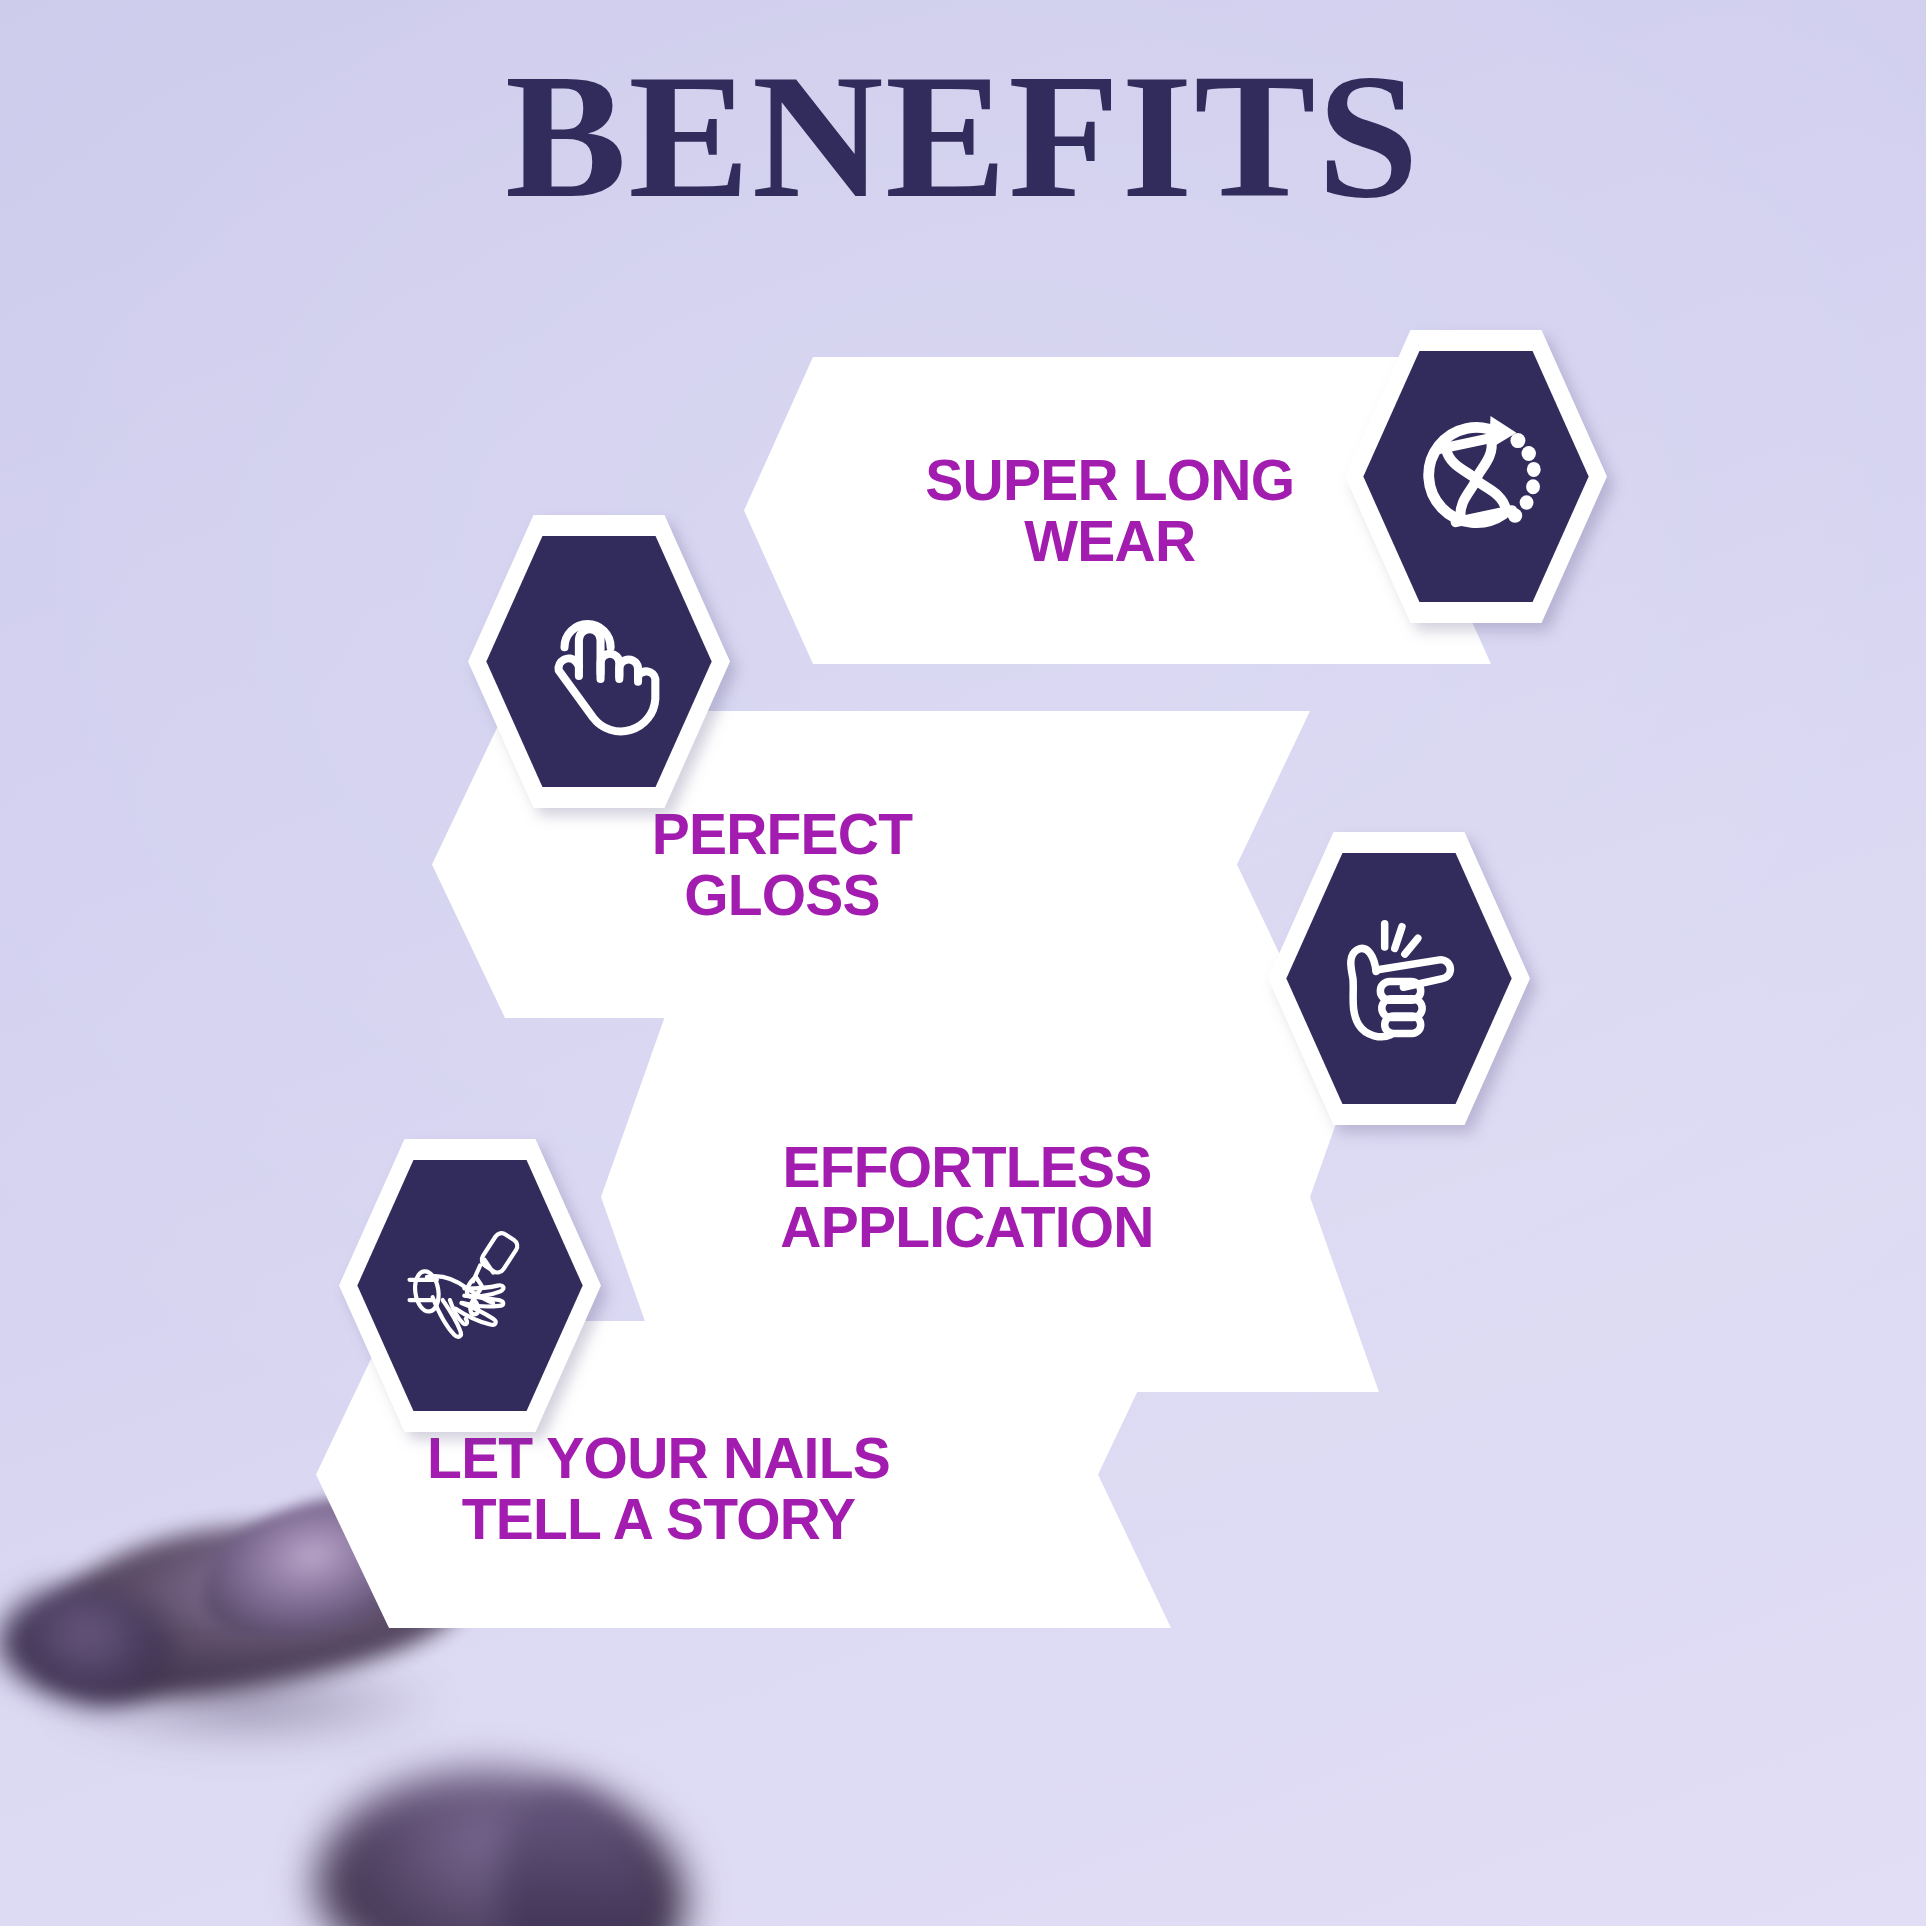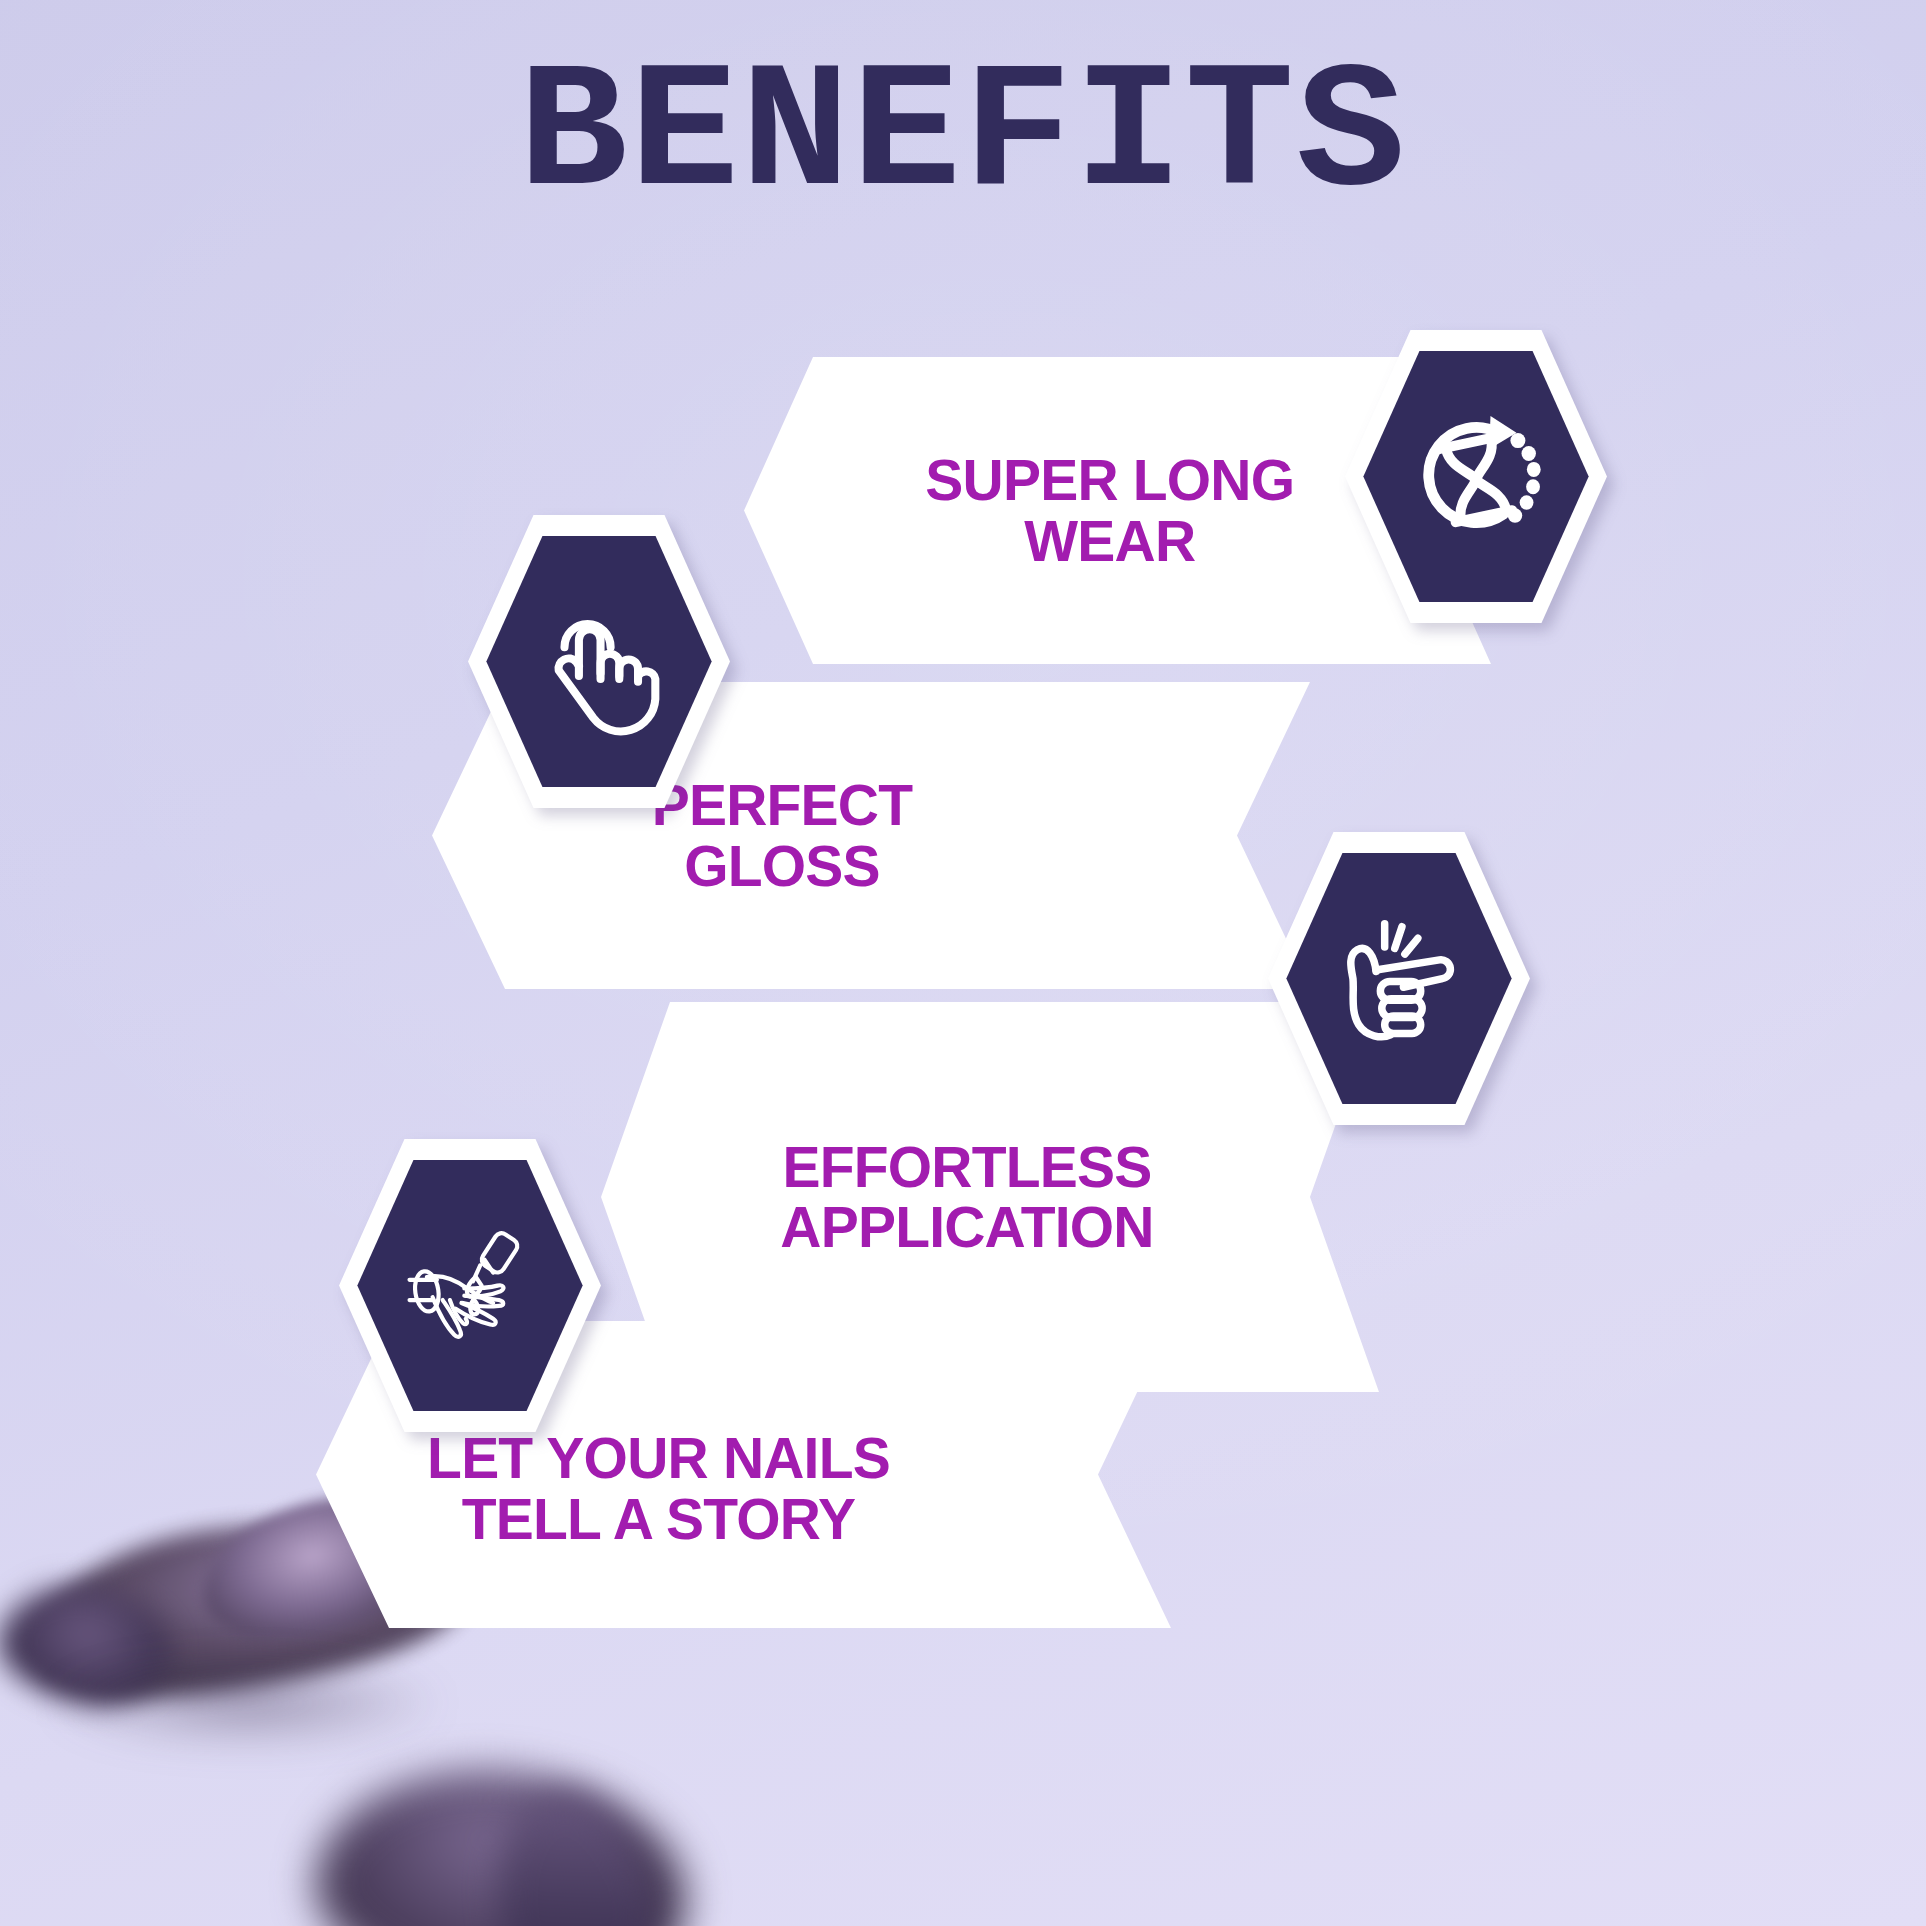--- a/index.html
+++ b/index.html
@@ -70,21 +70,21 @@
 
   
   #title{
     position:absolute; left:0; right:0; top:46px;
     text-align:center;
     font-size:179px;
     line-height:1;
     font-weight:700;
     letter-spacing:1.5px;
     color:#322c5c;
-    font-family:Liberation Mono, monospace;
+    font-family:Liberation Serif, serif;
     transform:scaleX(1.0);
   }
   #title span{display:inline-block;transform:scaleX(1.02);}
 
   
   .card{
     position:absolute;
     background:#ffffff;
     display:flex;
     align-items:center;
@@ -105,21 +105,21 @@
   .shape-both{
     clip-path:polygon(69px 0, 100% 0, calc(100% - 69px) 50%, 100% 100%, 69px 100%, 0 50%);
   }
   .shape-both2{
     clip-path:polygon(73px 0, 100% 0, calc(100% - 73px) 50%, 100% 100%, 73px 100%, 0 50%);
   }
 
   #card1{ left:744px; top:357px;  width:747px; height:307px; font-size:0; }
   #card1 .label{ font-size:57px; transform:translateX(-7.7px); }
 
-  #card2{ left:432px; top:682px;  width:878px; height:307px; }
+  #card2{ left:432px; top:711px;  width:878px; height:307px; }
   #card2 .label{ font-size:57px; transform:translateX(-89px); }
 
   #card3{ left:601px; top:1002px; width:778px; height:390px; }
   #card3 .label{ font-size:57px; transform:translateX(-23px); }
 
   #card4{ left:316px; top:1321px; width:855px; height:307px; }
   #card4 .label{ font-size:57px; transform:translateX(-85px);margin-top:28px; }
 
   
   .hexwrap{

